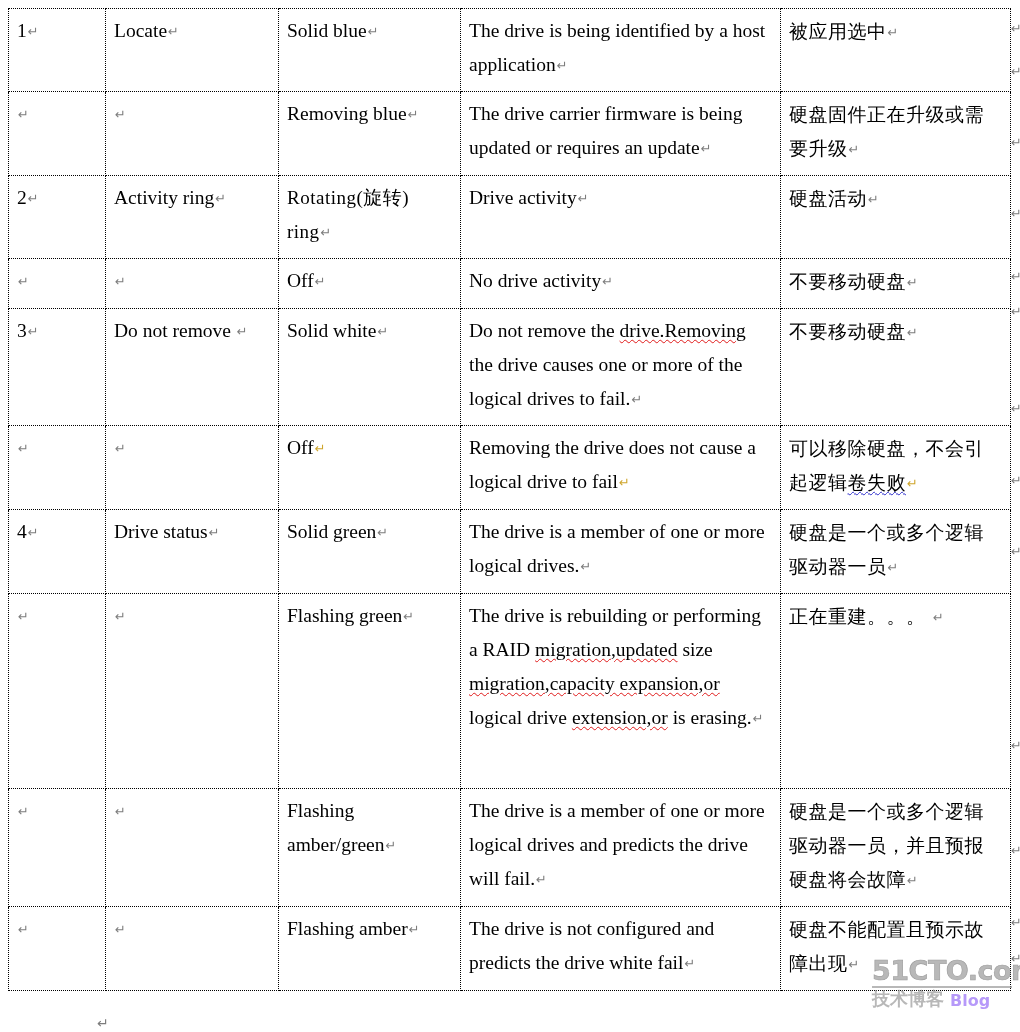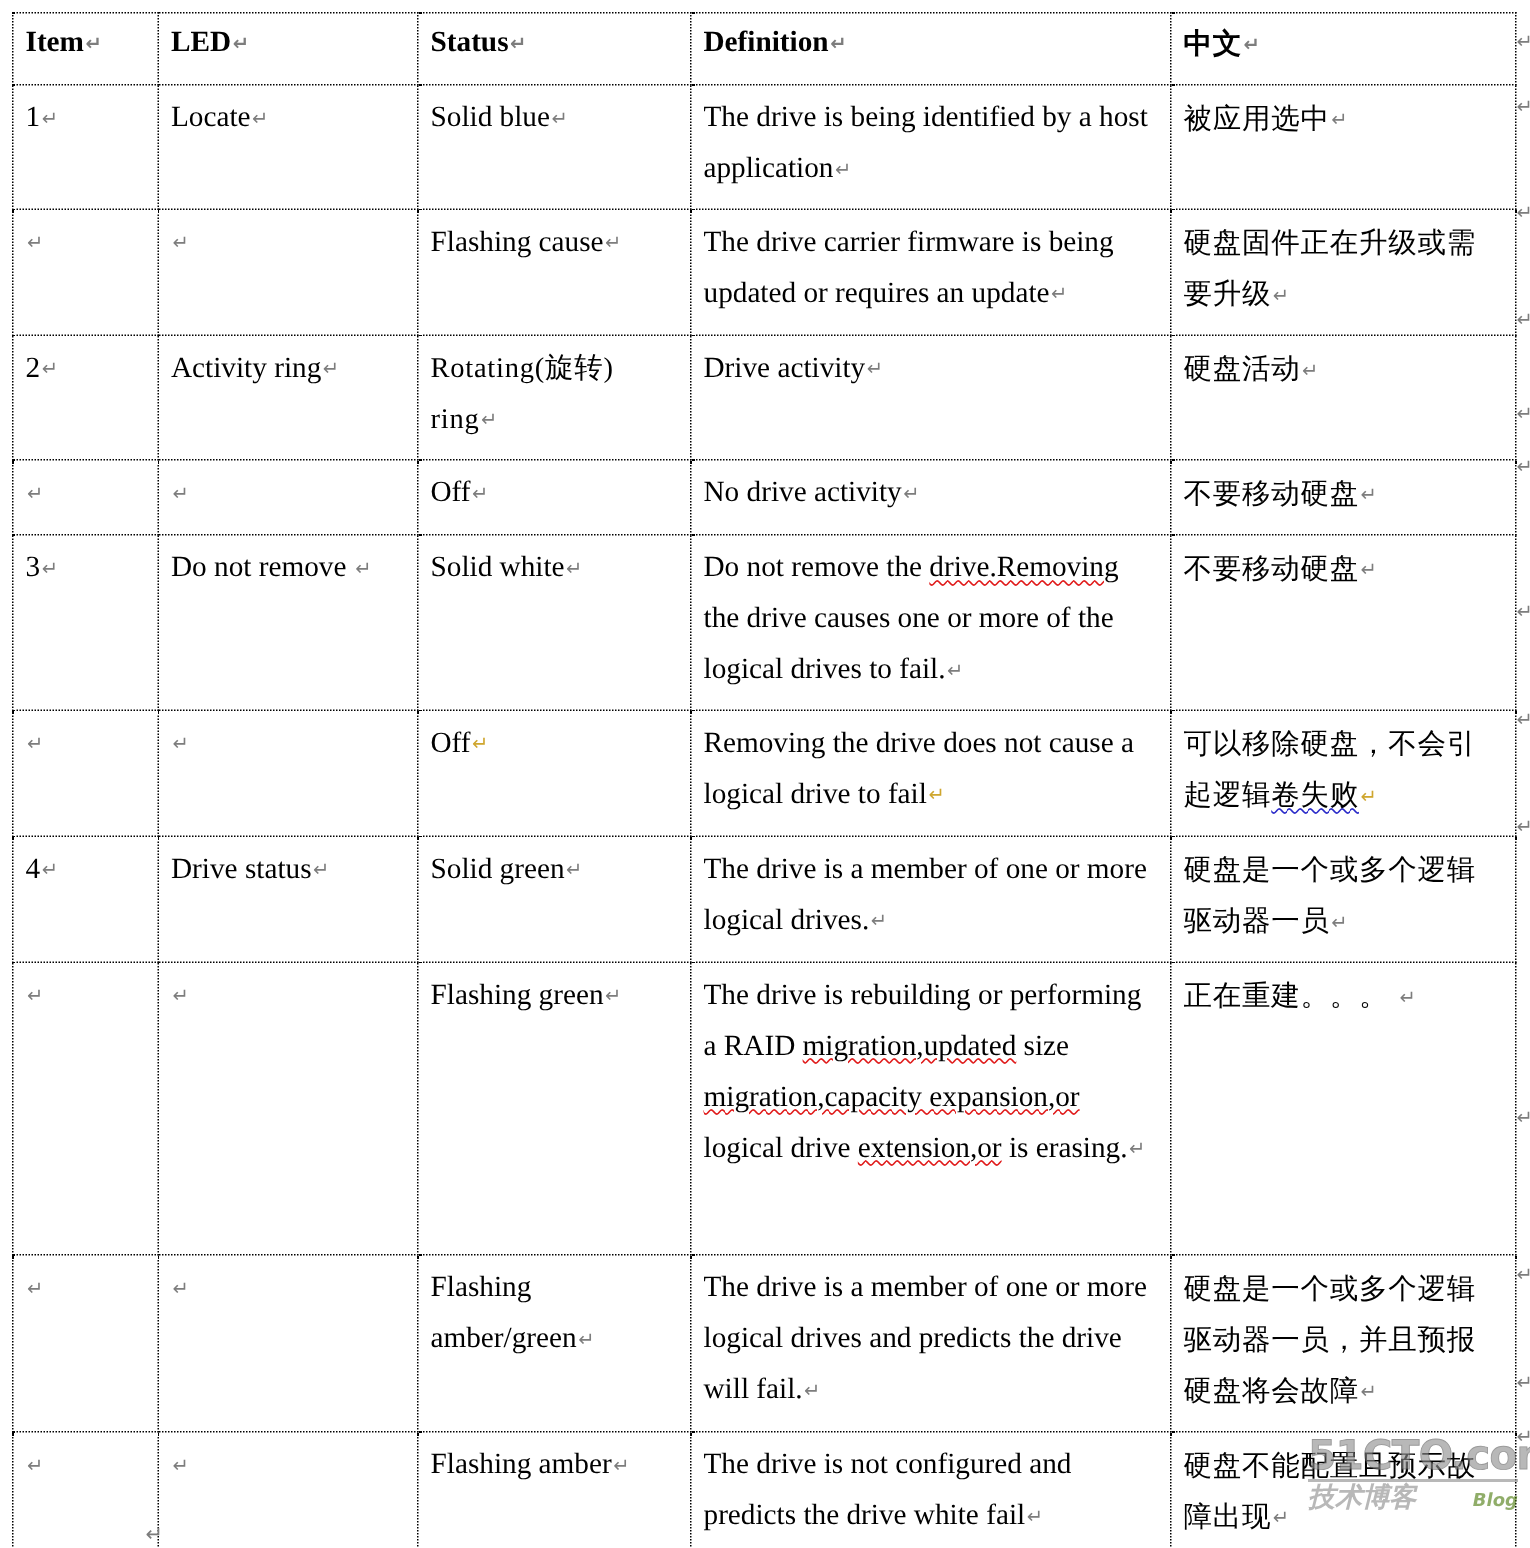--- a/index.html
+++ b/index.html
@@ -161,76 +161,68 @@
     -webkit-text-stroke: 0.6px #5c5c5c;
   }
   .watermark .wm-rule {
     height: 2px;
     background: #8d8d8d;
     margin: 2px 0 1px 0;
   }
   .watermark .wm-sub {
     display: flex;
     align-items: flex-end;
-    justify-content: space-between;
+    justify-content: flex-start;
     gap: 6px;
-    font-style: italic;
   }
   .watermark .wm-cn {
     font-family: "DejaVu Sans", sans-serif;
     font-weight: bold;
     font-size: 18px;
     line-height: 19px;
     color: #8d8d8d;
   }
   .watermark .wm-blog {
     font-family: "DejaVu Sans", "Liberation Sans", sans-serif;
     font-weight: bold;
-    font-size: 12px;
+    font-size: 16px;
     line-height: 15px;
-    color: #4d7c0f;
+    color: #8b5cf6;
   }
 
   .nowrap { white-space: nowrap; }
 </style>
 </head>
 <body>
 
 <div id="doc-page">
 
   <table class="word-table">
     <colgroup>
       <col class="c-item">
         <col class="c-led">
         <col class="c-status">
         <col class="c-def">
         <col class="c-cn">
     </colgroup>
     <tbody>
 
-      <tr class="header-row">
-        <td><span>Item</span><span class="pilcrow">↵</span></td>
-        <td><span>LED</span><span class="pilcrow">↵</span></td>
-        <td><span>Status</span><span class="pilcrow">↵</span></td>
-        <td><span>Definition</span><span class="pilcrow">↵</span></td>
-        <td class="cn-cell cn-head"><span>中文</span><span class="pilcrow">↵</span></td>
-      </tr>
 
       <tr style="height:72px">
         <td class="item-cell"><span>1</span><span class="pilcrow">↵</span></td>
         <td><span>Locate</span><span class="pilcrow">↵</span></td>
         <td><span>Solid blue</span><span class="pilcrow">↵</span></td>
         <td><span>The drive is being identified by a host application</span><span class="pilcrow">↵</span></td>
         <td class="cn-cell"><span>被应用选中</span><span class="pilcrow">↵</span></td>
       </tr>
 
       <tr style="height:72px">
         <td class="empty-cell"><span class="pilcrow">↵</span></td>
         <td><span class="pilcrow">↵</span></td>
-        <td><span>Flashing cause</span><span class="pilcrow">↵</span></td>
+        <td><span>Removing blue</span><span class="pilcrow">↵</span></td>
         <td><span>The drive carrier firmware is being updated or requires an update</span><span class="pilcrow">↵</span></td>
         <td class="cn-cell"><span>硬盘固件正在升级或需要升级</span><span class="pilcrow">↵</span></td>
       </tr>
 
       <tr style="height:63px">
         <td class="item-cell"><span>2</span><span class="pilcrow">↵</span></td>
         <td><span>Activity ring</span><span class="pilcrow">↵</span></td>
         <td class="cn-cell" style="font-family:'Liberation Serif',serif"><span>Rotating(旋转) ring</span><span class="pilcrow">↵</span></td>
         <td><span>Drive activity</span><span class="pilcrow">↵</span></td>
         <td class="cn-cell"><span>硬盘活动</span><span class="pilcrow">↵</span></td>

